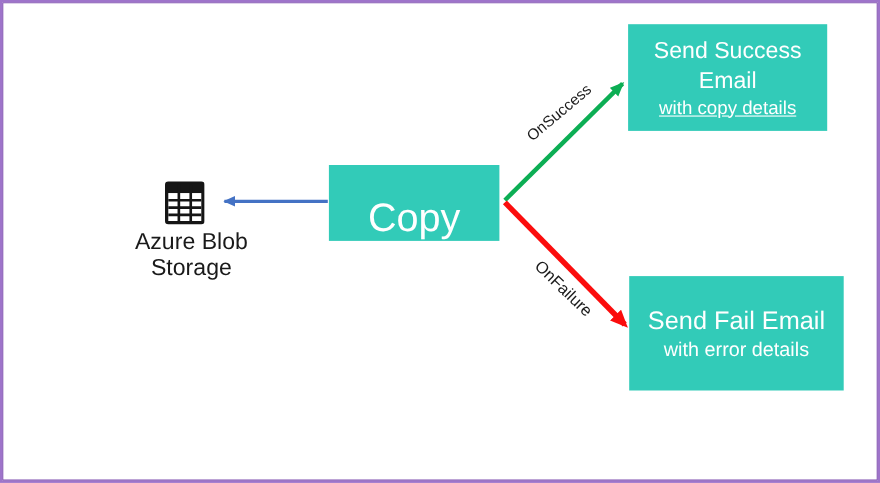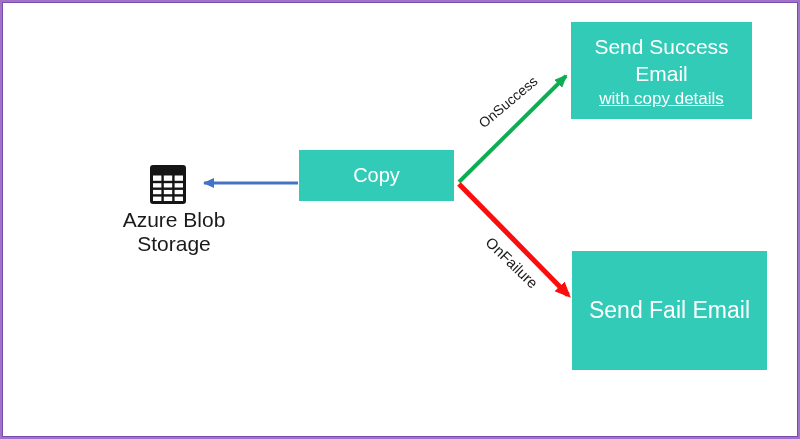--- a/index.html
+++ b/index.html
@@ -29,35 +29,36 @@
     color: var(--text-white, #ffffff);
     display: flex;
     flex-direction: column;
     align-items: center;
     justify-content: center;
     text-align: center;
   }
 
   .copy-node {
     left: 297px; top: 148px;
-    width: 155px; height: 51px;
-    font-size: 20px;
+    width: 155px; height: 69px;
+    font-size: 36px;
+    justify-content: flex-end;
   }
 
   .success-node {
     left: 569px; top: 20px;
     width: 181px; height: 97px;
     padding: 0 10px;
   }
   .success-node .node-title { font-size: 21px; line-height: 1.3; }
   .success-node .node-subtitle { font-size: 17px; line-height: 1.15; margin-top: 1px; text-decoration: underline; }
 
   .fail-node {
     left: 570px; top: 249px;
-    width: 195px; height: 119px;
+    width: 195px; height: 104px;
     padding: 0 20px;
   }
   .fail-node .node-title { font-size: 23px; line-height: 1.25; white-space: nowrap; }
   .fail-node .node-subtitle { font-size: 18px; line-height: 1.2; margin-top: 2px; }
 
   .storage-icon-wrap {
     position: absolute;
     left: 148px; top: 162px;
     width: 36px; height: 40px;
   }
@@ -134,19 +135,20 @@
     <span class="node-title">Copy</span>
   </div>
 
   <div class="node success-node">
     <div class="node-title">Send Success Email</div>
     <div class="node-subtitle">with copy details</div>
   </div>
 
   <div class="node fail-node">
     <div class="node-title">Send Fail Email</div>
+    <div class="node-subtitle">with error details</div>
   </div>
 
   <div class="edge-label edge-label-success">OnSuccess</div>
 
   <div class="edge-label edge-label-failure">OnFailure</div>
 
 </div>
 
 </body></html>

